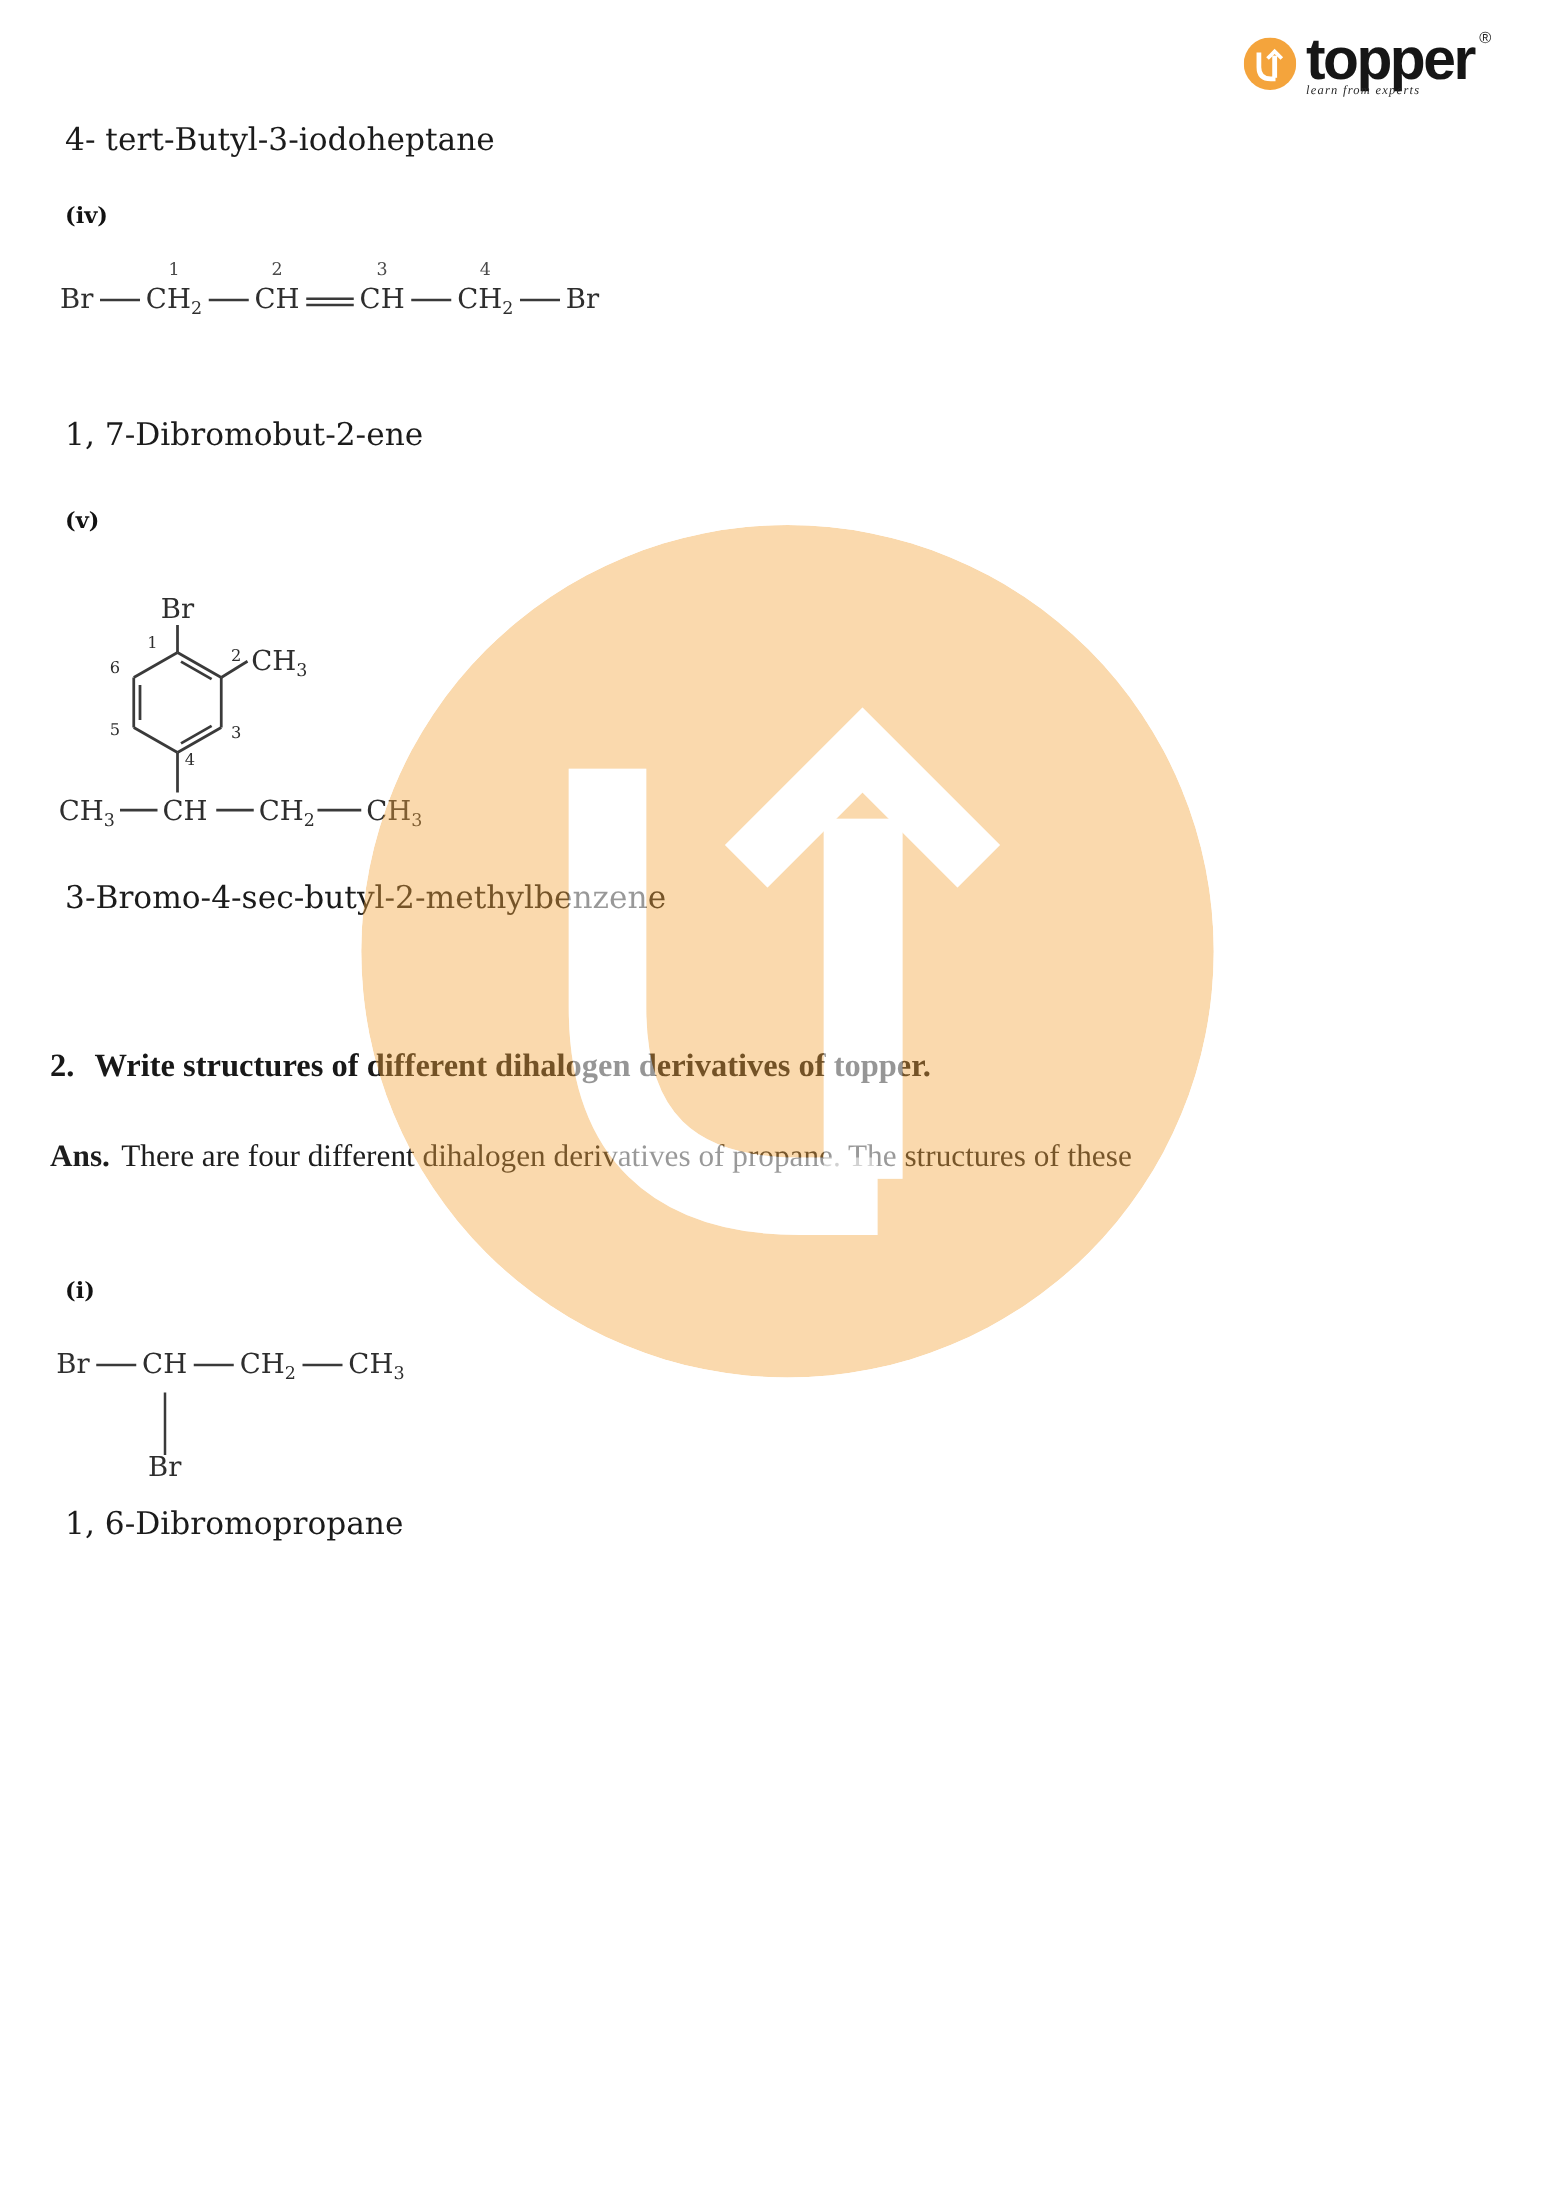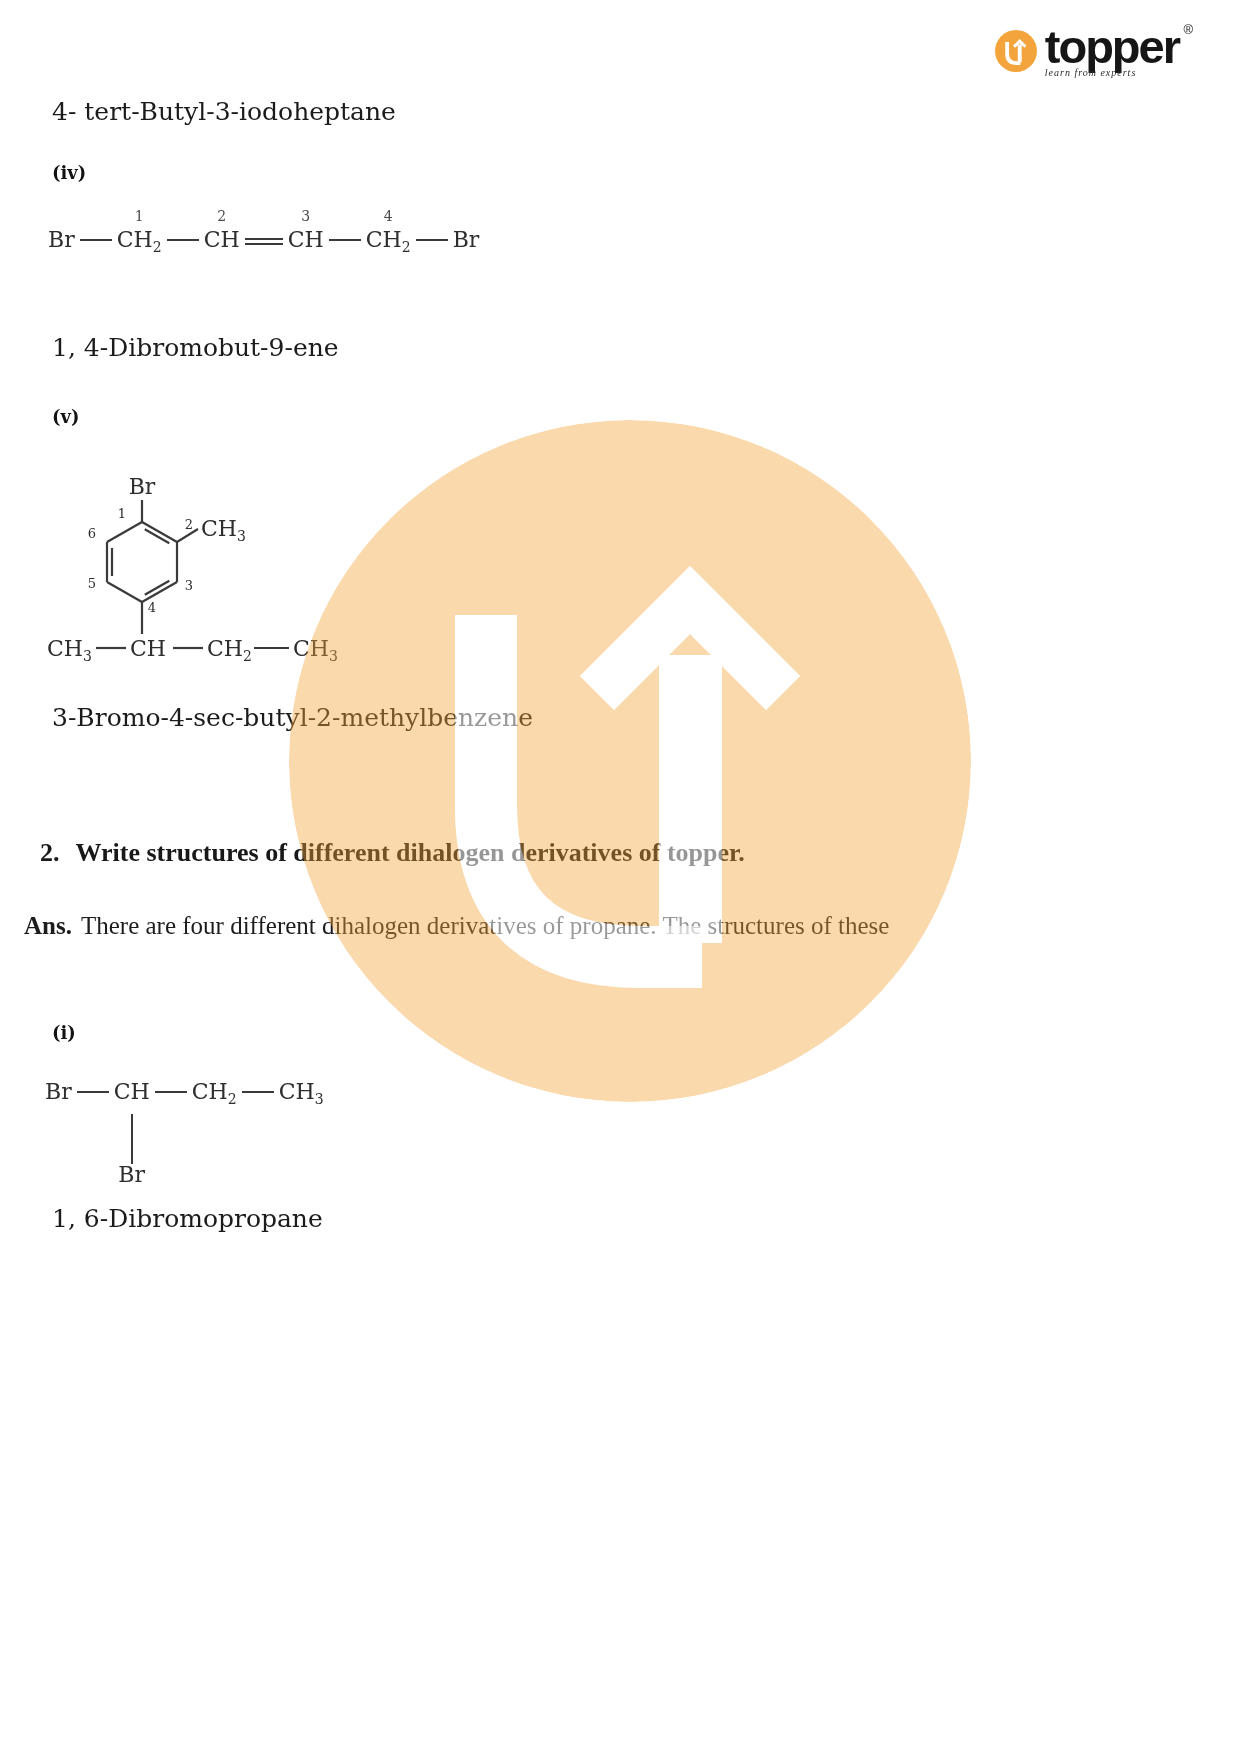--- a/index.html
+++ b/index.html
@@ -28,21 +28,21 @@
   
   .t{position:absolute;left:52px;color:#1b1b1b;white-space:nowrap;}
   .cname{font-size:25px;}
   .lbl{font-size:18px;font-weight:bold;color:#121212;}
   .q2{
     position:absolute;left:40px;top:838px;
     font-family:"Liberation Serif",serif;font-weight:bold;
     font-size:26px;color:#181818;display:flex;gap:16px;white-space:nowrap;
   }
   .ans{
-    position:absolute;left:24px;top:903px;width:960px;
+    position:absolute;left:40px;top:903px;width:960px;
     font-family:"Liberation Serif",serif;font-size:25px;color:#1d1d1d;
     line-height:46px;
   }
   .ans-label{font-weight:bold;margin-right:9px;}
   
   .struct{position:absolute;color:#2e2e2e;}
   .srow{display:flex;align-items:flex-end;gap:5px;}
   .cell{text-align:center;position:relative;}
   .cnum{height:20px;line-height:20px;font-size:14px;color:#4a4a4a;}
   .formula{font-size:22px;line-height:27px;white-space:nowrap;}
@@ -109,21 +109,21 @@
           <div class="formula"><span>CH</span><sub>2</sub></div>
         </div>
       <div class="bond"></div>
       <div class="cell">
           <div class="cnum"></div>
           <div class="formula">Br</div>
         </div>
     </div>
   </div>
 
-  <div class="t cname" style="top:333px">1, 4-Dibromobut-9-ene</div>
+  <div class="t cname" style="top:333px">1, 7-Dibromobut-2-ene</div>
   <div class="t lbl" style="top:406px">(v)</div>
 
   <svg class="struct-v" width="320" height="250" viewBox="0 0 320 250">
 
     <g stroke="#3a3a3a" stroke-width="2.2">
       <line x1="100" y1="96" x2="135" y2="116"></line>
       <line x1="135" y1="116" x2="135" y2="156"></line>
       <line x1="135" y1="156" x2="100" y2="176"></line>
       <line x1="100" y1="176" x2="65" y2="156"></line>
       <line x1="65" y1="156" x2="65" y2="116"></line>

